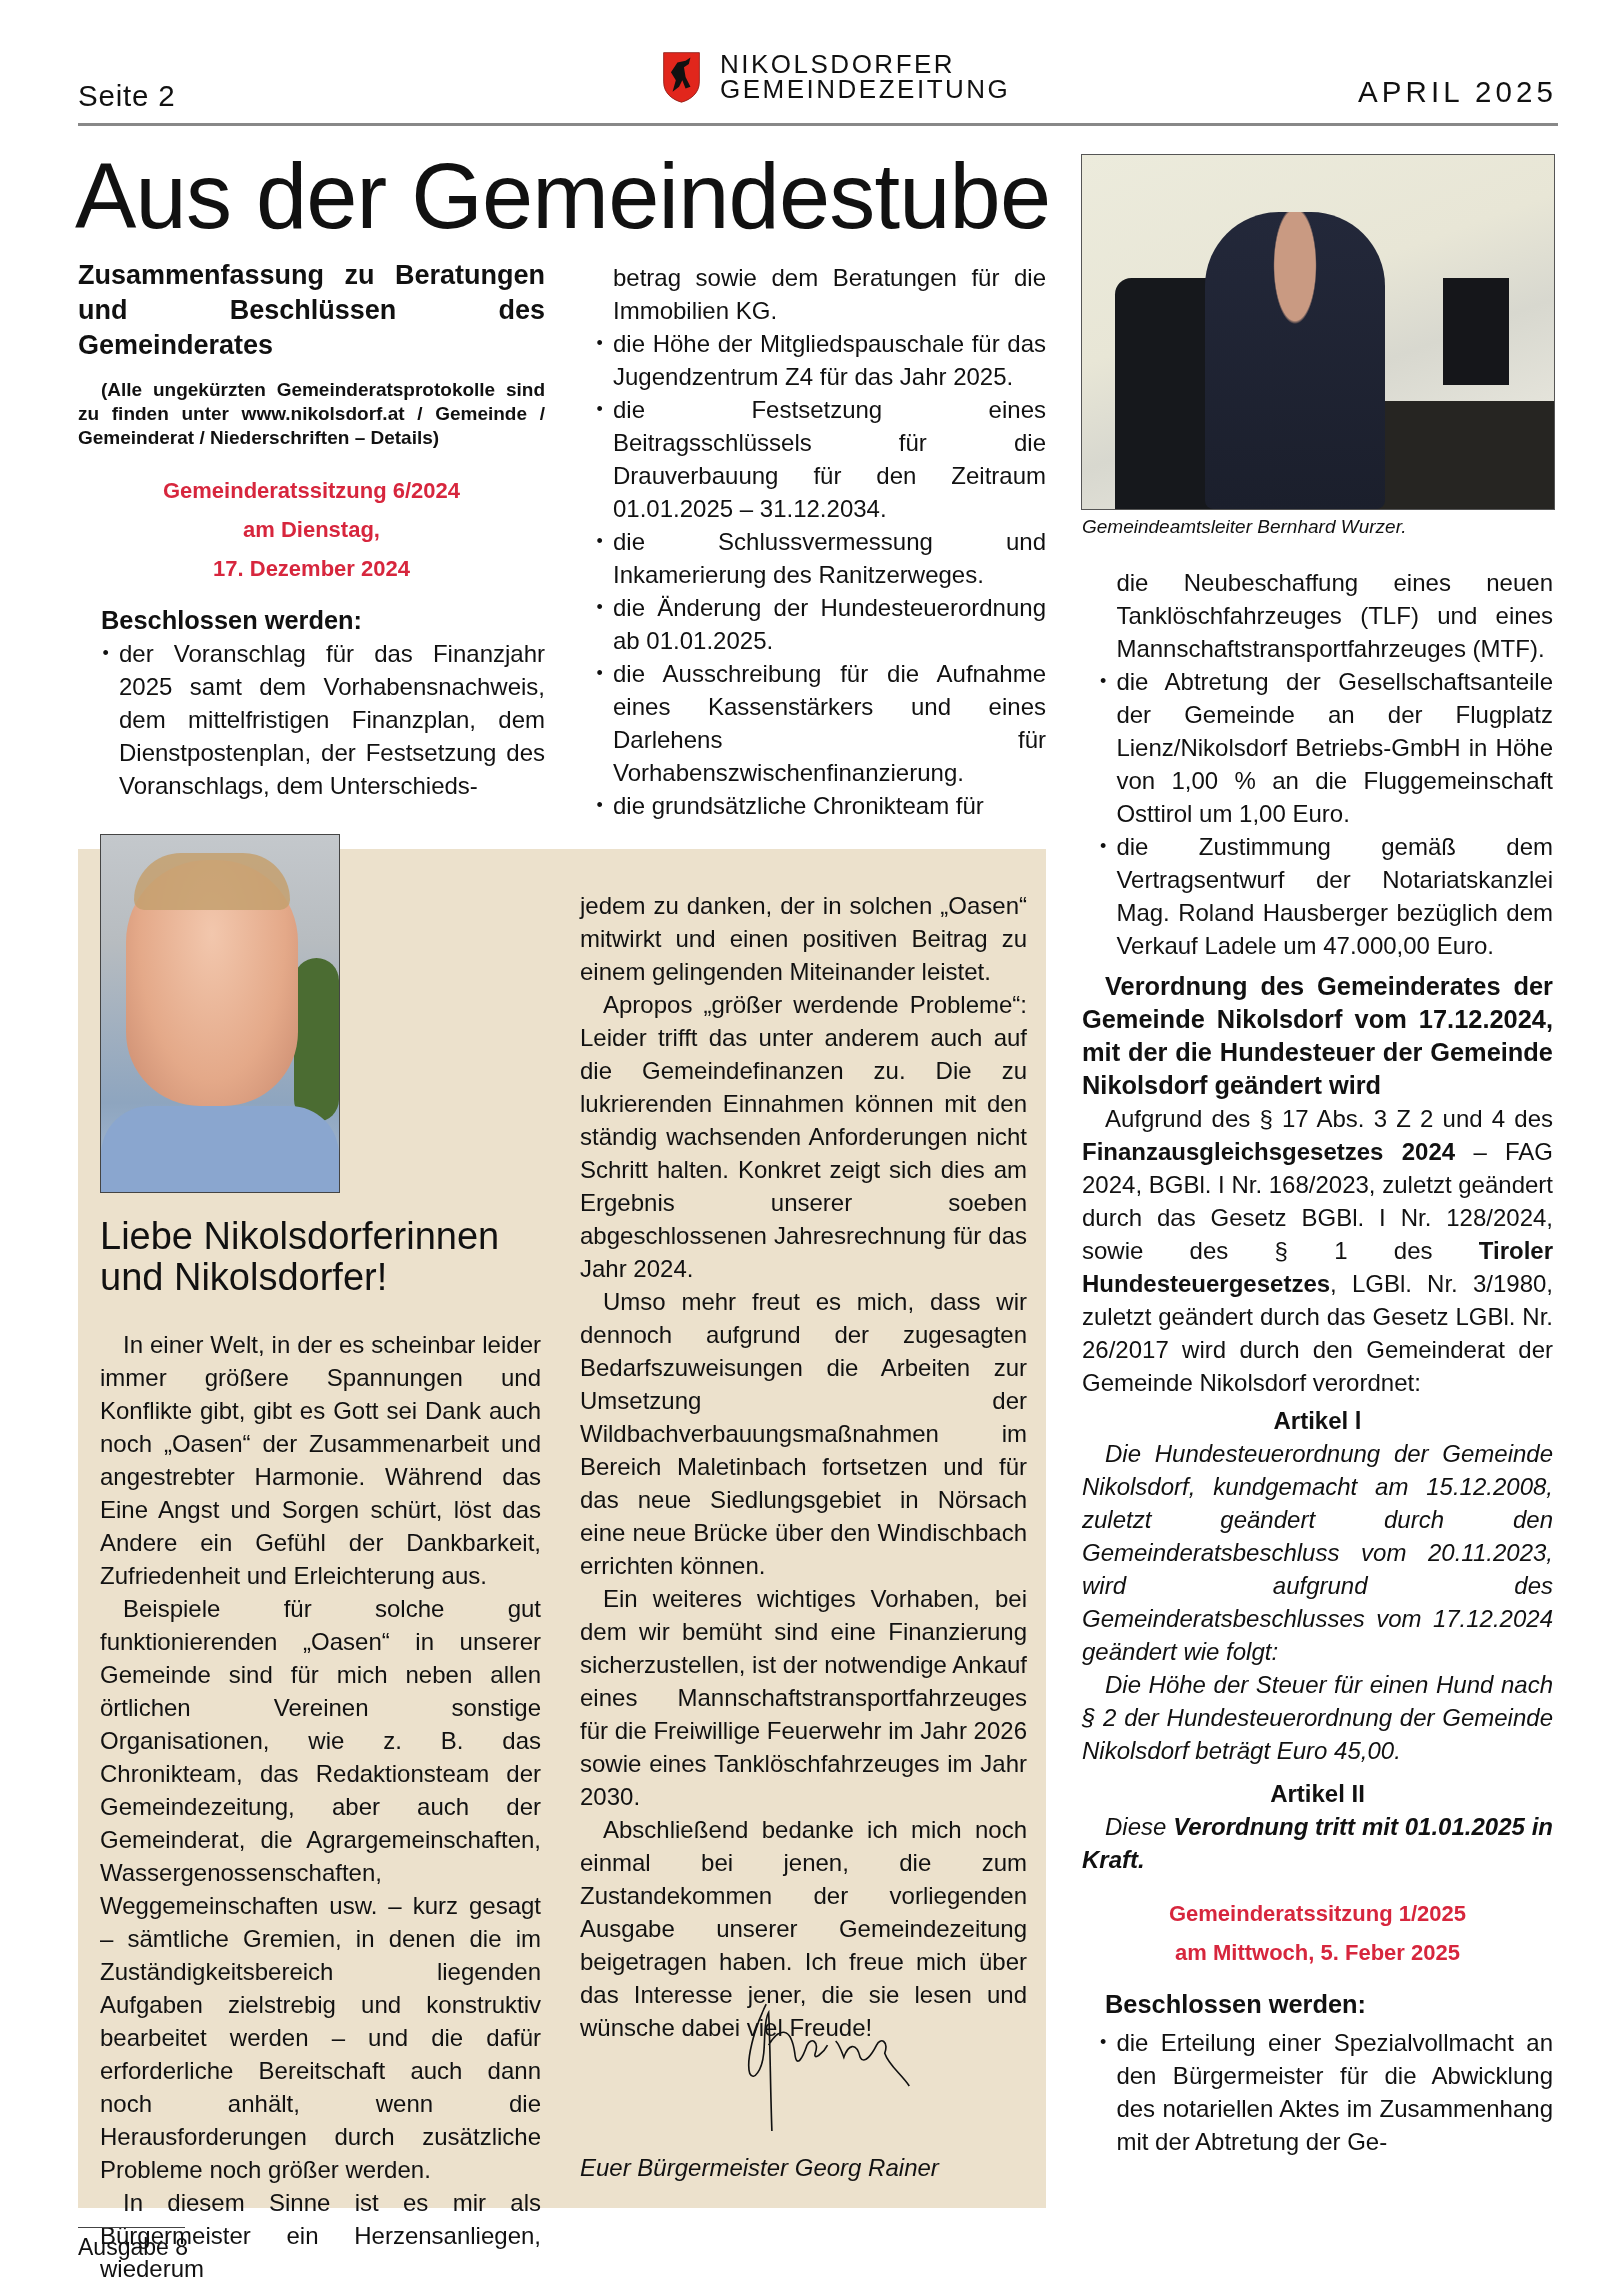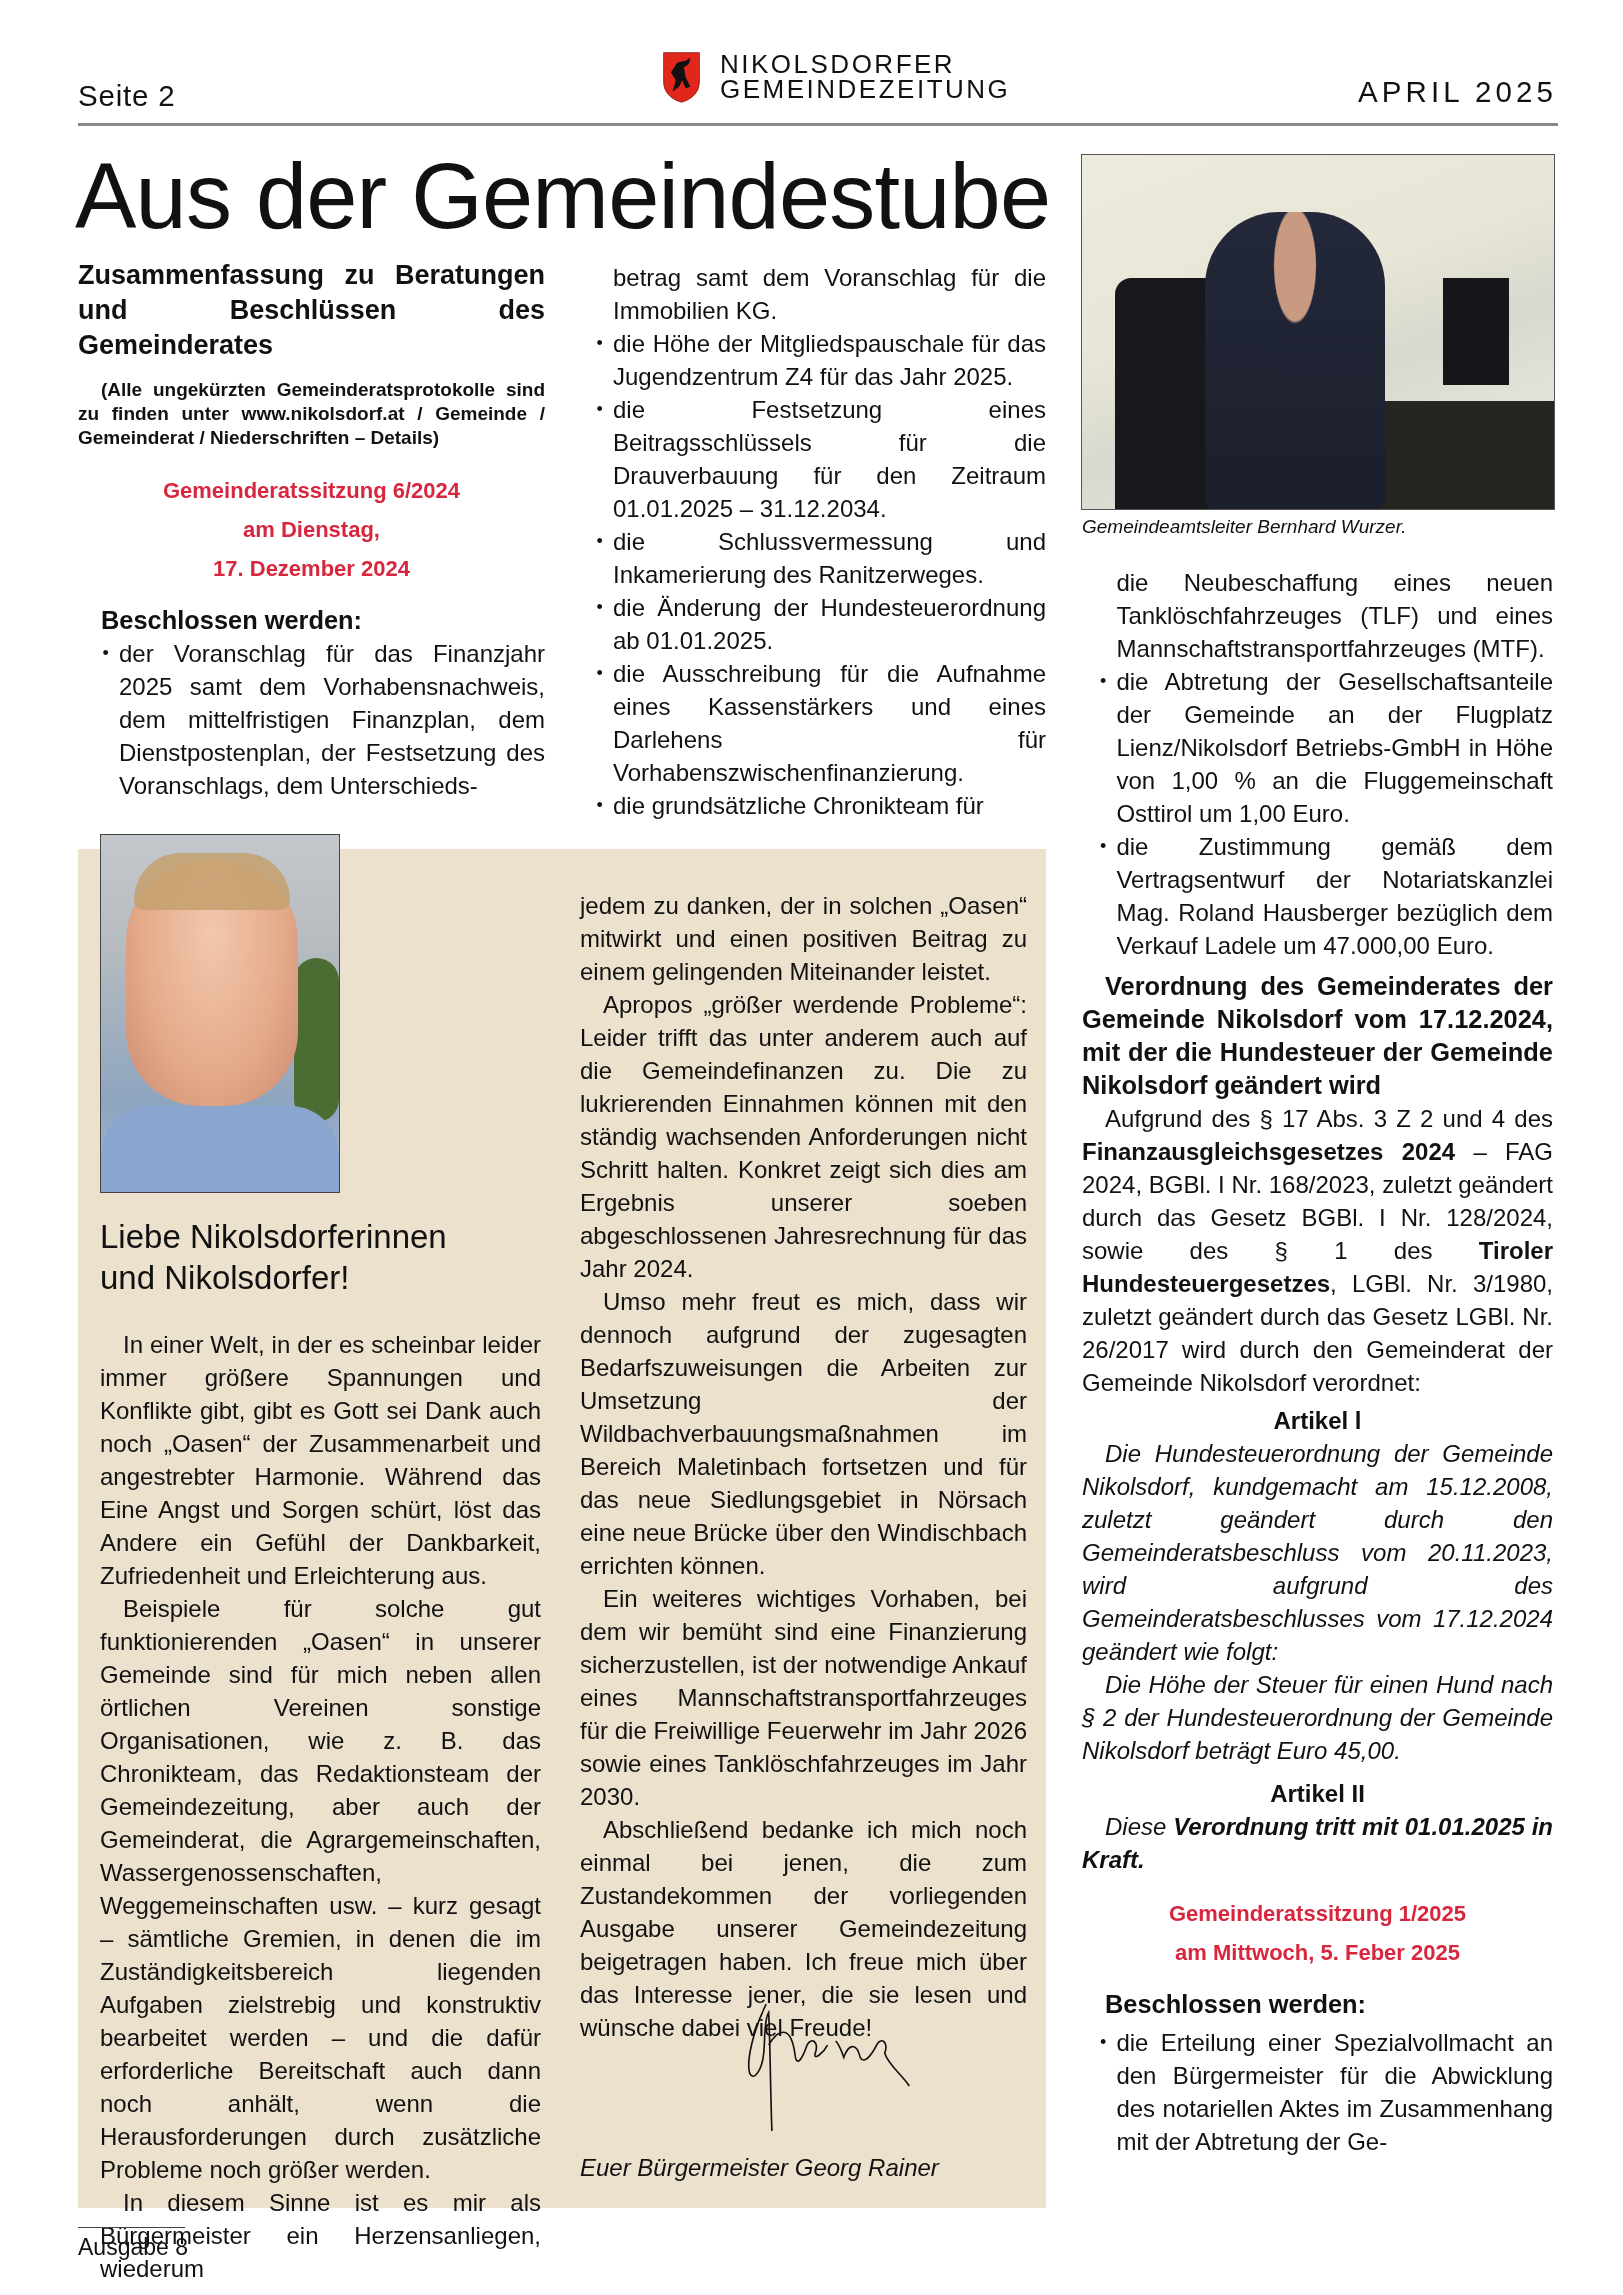--- a/index.html
+++ b/index.html
@@ -47,21 +47,21 @@
 
   .beige-box { left: 78px; top: 849px; width: 968px; height: 1359px; background: #ece1cc; }
   .photo-mayor { left: 100px; top: 834px; width: 238px; height: 357px; border: 0.8px solid #444;
                  background: linear-gradient(180deg,#c4c8cc 0%,#b7bcc0 30%,#8ea5bf 75%,#a7bcd6 100%); overflow: hidden; }
   .photo-mayor .face { position: absolute; left: 24.6px; top: 24.6px; width: 172px; height: 246px; border-radius: 82px 82px 74px 74px;
                  background: radial-gradient(ellipse at 50% 30%, #f2c7ad 0%, #e4a989 60%, #c98a6f 100%); }
   .photo-mayor .hair { position: absolute; left: 33px; top: 18px; width: 156px; height: 57px; border-radius: 78px 78px 16.4px 16.4px; background: #c4a06e; opacity: .85; }
   .photo-mayor .shirt { position: absolute; left: 0; top: 271px; width: 238px; height: 90px; background: #8aa6cf; border-radius: 49px 49px 0 0; }
   .photo-mayor .tree { position: absolute; left: 193px; top: 123px; width: 45px; height: 164px; background: #4b6c32; border-radius: 24.6px; }
 
-  .letter-head { left: 100px; top: 1216px; font-size: 33px; line-height: 41px; font-weight: 300; }
+  .letter-head { left: 100px; top: 1216px; font-size: 38px; line-height: 41px; font-weight: 300; }
   .letter-col-1 { left: 100px; top: 1328px; width: 441px; }
   .letter-col-2 { left: 580px; top: 889px; width: 447px; }
   .signature { left: 721px; top: 1996px; width: 213px; height: 139px; }
   .sign-off { left: 580px; top: 2154px; font-size: 24px; font-style: italic; }
 
   .footer-rule { left: 78px; top: 2227px; width: 107px; height: 0.8px; background: #444; }
   .footer-issue { left: 78px; top: 2234px; font-size: 23px; }
 </style>
 </head>
 <body>
@@ -91,21 +91,21 @@
     <div>17. Dezember 2024</div>
   </div>
   <div class="sub-head" style="margin-top:16.4px;padding-left:23px">Beschlossen werden:</div>
   <ul class="bullets" style="padding-left:23px">
     <li>der Voranschlag für das Finanzjahr 2025 samt dem Vorhabensnachweis, dem mittelfristigen Finanzplan, dem Dienstpostenplan, der Festsetzung des Voranschlags, dem Unterschieds-</li>
   </ul>
 </div>
 
 <div class="col col-2">
   <ul class="bullets">
-    <li class="cont">betrag samt dem Voranschlag für die Immobilien KG.</li>
+    <li class="cont">betrag sowie dem Beratungen für die Immobilien KG.</li>
     <li>die Höhe der Mitgliedspauschale für das Jugendzentrum Z4 für das Jahr 2025.</li>
     <li>die Festsetzung eines Beitragsschlüssels für die Drauverbauung für den Zeitraum 01.01.2025 – 31.12.2034.</li>
     <li>die Schlussvermessung und Inkamerierung des Ranitzerweges.</li>
     <li>die Änderung der Hundesteuerordnung ab 01.01.2025.</li>
     <li>die Ausschreibung für die Aufnahme eines Kassenstärkers und eines Darlehens für Vorhabenszwischenfinanzierung.</li>
     <li>die grundsätzliche Chronikteam für</li>
   </ul>
 </div>
 
 <div class="abs photo-right">

